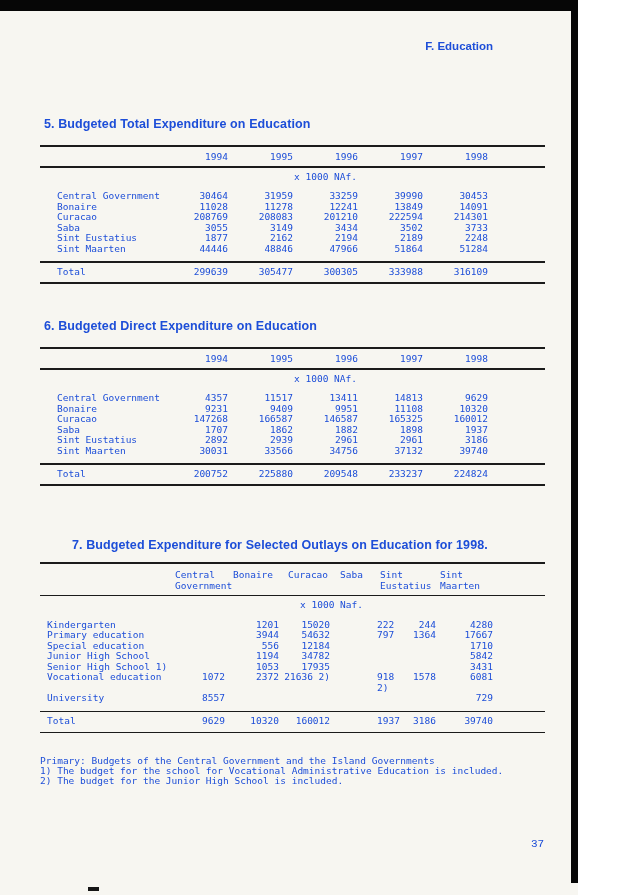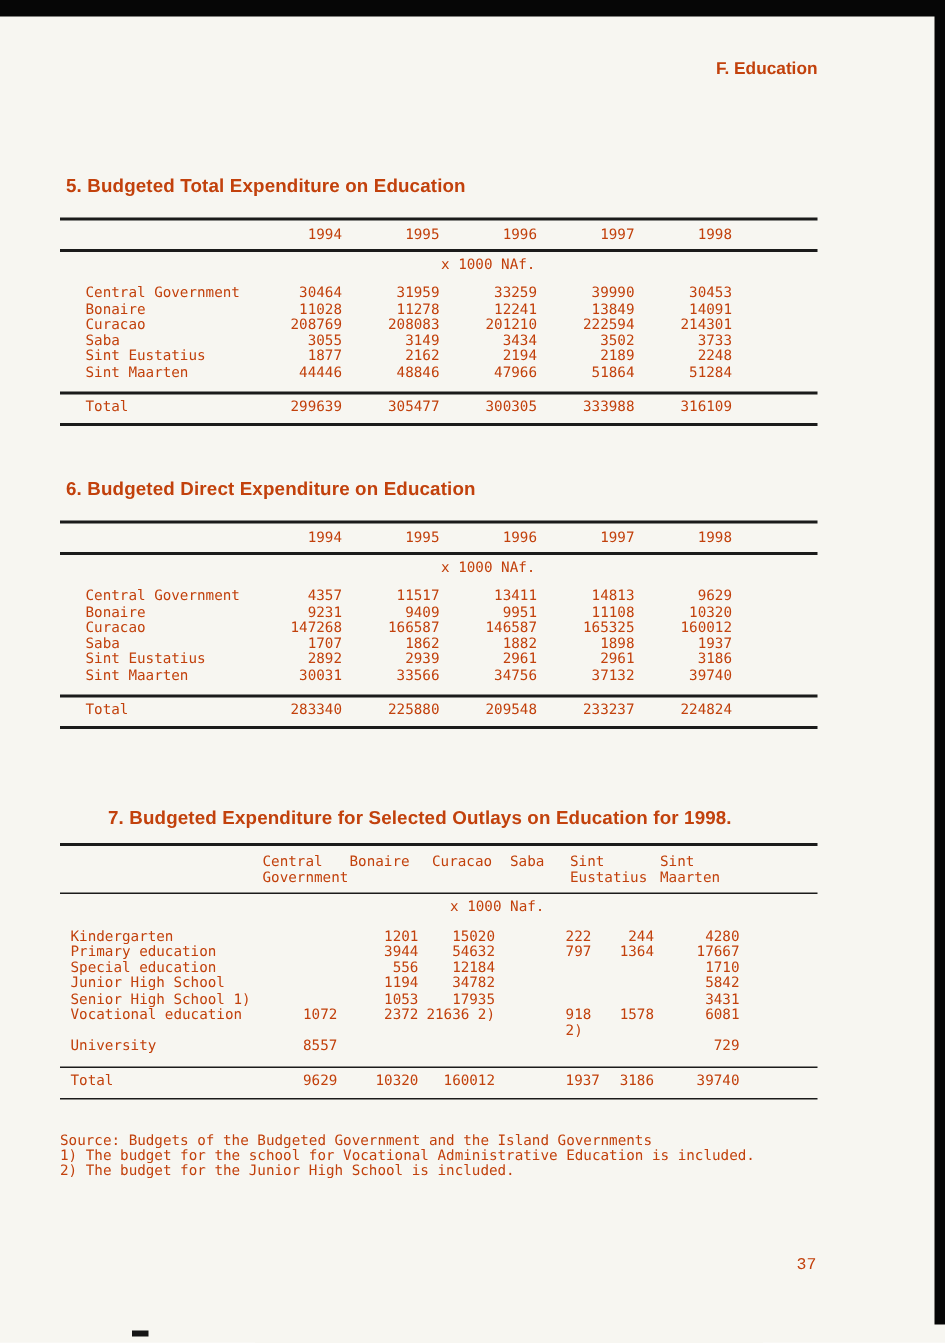--- a/index.html
+++ b/index.html
@@ -1,18 +1,18 @@
 <!DOCTYPE html>
 <html><head>
 <meta charset="utf-8">
 <style>
   * { margin:0; padding:0; box-sizing:border-box; }
   html,body { width:630px; height:895px; }
   body { font-family:"DejaVu Sans Mono", monospace; }
-  .paper { position:relative; width:630px; height:895px; background:#f7f6f1; overflow:hidden; color:#c2410c; }
+  .paper { position:relative; width:578px; height:895px; background:#f7f6f1; overflow:hidden; color:#1d4ed8; }
   .top-bar { position:absolute; top:0; left:0; width:630px; height:11px; background:#060606; }
   .right-bar { position:absolute; top:0; right:0; width:7px; height:883px; background:#060606; }
   .corner-mark { position:absolute; left:88px; top:887px; width:11px; height:4px; background:#151515; }
   .doc-header { position:absolute; top:40px; right:85px; font-family:"Liberation Sans",sans-serif; font-weight:bold; font-size:11.5px; }
   .section { position:absolute; left:40px; width:505px; }
   .sec5 { top:106px;margin-top:11px; } .sec6 { top:319px; } .sec7 { top:538px; }
   .sec-title { font-family:"Liberation Sans",sans-serif; font-weight:bold; font-size:12.5px; letter-spacing:0.1px; margin-left:4px; margin-bottom:14px; }
   .sec7 .sec-title { margin-bottom:10px;margin-left:32px; }
   .stat-table { font-family:"DejaVu Sans Mono",monospace; font-size:9.5px; line-height:10.5px; }
   .rule { height:1.6px; background:#1b1b1b; }
@@ -183,21 +183,21 @@
             <div class="t-num col0">30031</div>
             <div class="t-num col1">33566</div>
             <div class="t-num col2">34756</div>
             <div class="t-num col3">37132</div>
             <div class="t-num col4">39740</div>
           </div>
         </div>
         <div class="rule"></div>
         <div class="t-row t-total">
           <div class="t-lbl">Total</div>
-          <div class="t-num col0">283340</div>
+          <div class="t-num col0">200752</div>
           <div class="t-num col1">225880</div>
           <div class="t-num col2">209548</div>
           <div class="t-num col3">233237</div>
           <div class="t-num col4">224824</div>
         </div>
         <div class="rule"></div>
       </div>
   </section>
 
   <section class="section sec7">
@@ -291,19 +291,19 @@
           <div class="t-num col2">160012</div>
           <div class="t-num col3">1937</div>
           <div class="t-num col4">3186</div>
           <div class="t-num col5">39740</div>
         </div>
         <div class="rule"></div>
       </div>
   </section>
 
   <div class="footnotes">
-    <div>Source: Budgets of the Budgeted Government and the Island Governments</div>
+    <div>Primary: Budgets of the Central Government and the Island Governments</div>
     <div>1) The budget for the school for Vocational Administrative Education is included.</div>
     <div>2) The budget for the Junior High School is included.</div>
   </div>
 
   <div class="page-number">37</div>
 </div>
 
 </body></html>

